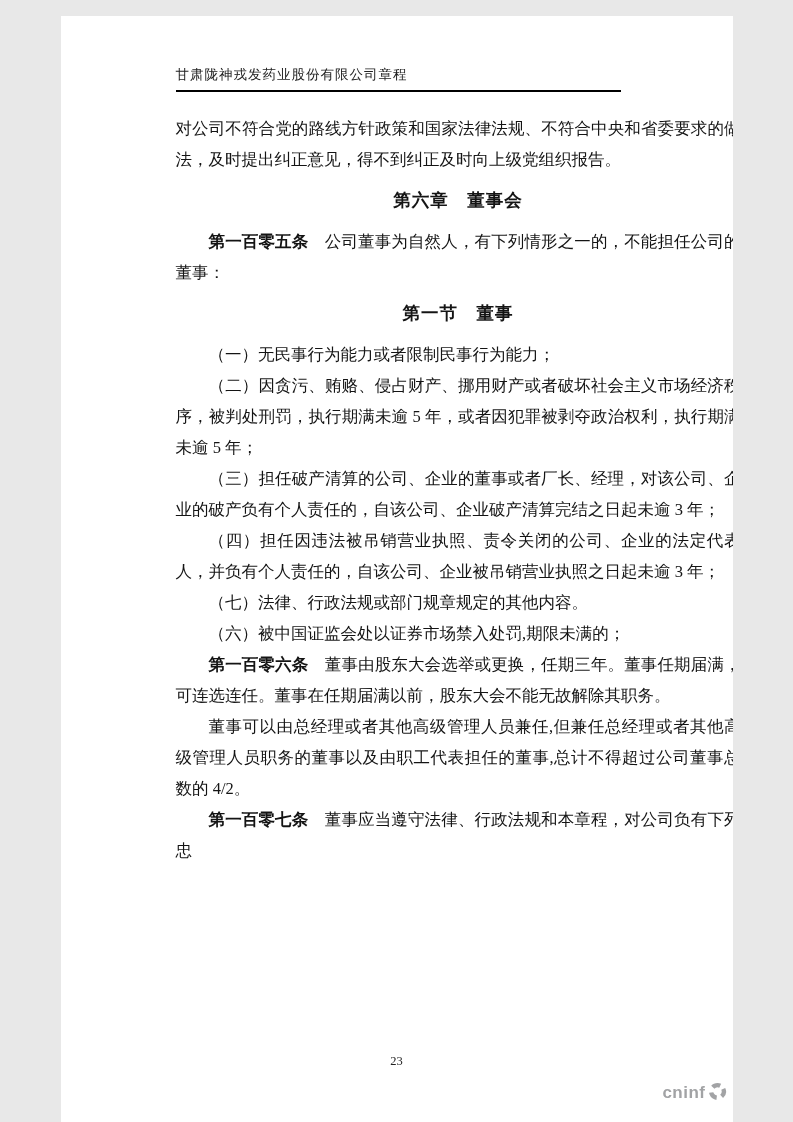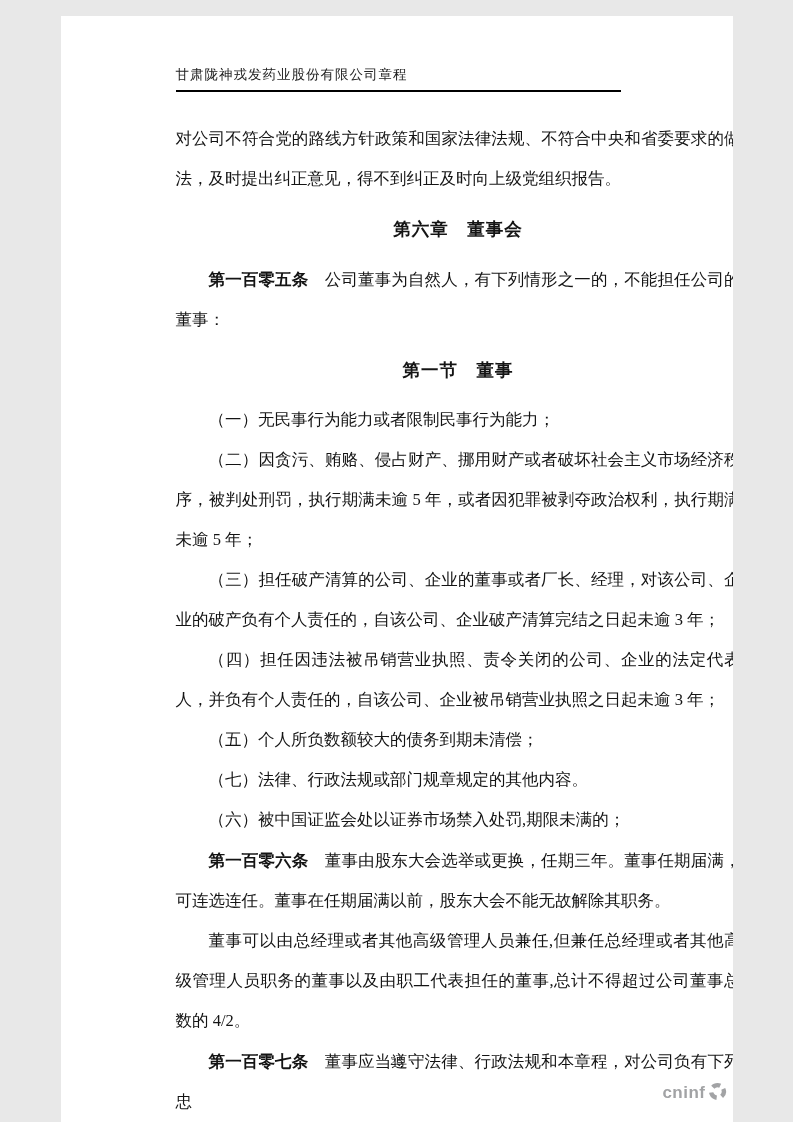--- a/index.html
+++ b/index.html
@@ -7,22 +7,22 @@
     position:relative;width:672px;height:1122px;background:#ffffff;
     margin:16px auto;overflow:hidden;
     font-family:"Liberation Serif","DejaVu Serif",serif;color:#141414;
   }
   
   .doc-header{position:absolute;left:115px;right:112px;top:50px;}
   .doc-header-title{font-size:13.5px;letter-spacing:1px;color:#222;}
   .doc-header-rule{border:none;border-top:2px solid #000;margin:6px 0 0 0;}
   
   .content{
-    position:absolute;left:115px;top:103px;width:565px;
-    font-size:16.5px;line-height:40px;text-align:justify;
+    position:absolute;left:115px;top:97px;width:565px;
+    font-size:16.5px;line-height:31px;text-align:justify;
   }
   .para{margin:0;}
   .para.indent{text-indent:2em;}
   .heading{
     margin:10px 0;text-align:center;font-weight:bold;font-size:17.5px;
     font-family:Liberation Sans, sans-serif;
     text-indent:0;letter-spacing:1px;
   }
   .article-label{
     font-weight:bold;
@@ -61,21 +61,20 @@
     <p class="para">对公司不符合党的路线方针政策和国家法律法规、不符合中央和省委要求的做法，及时提出纠正意见，得不到纠正及时向上级党组织报告。</p>
     <p class="para heading">第六章　董事会</p>
     <p class="para indent"><span class="article-label">第一百零五条</span><span>公司董事为自然人，有下列情形之一的，不能担任公司的董事：</span></p>
 
     <p class="para heading">第一节　董事</p>
 
     <p class="para indent">（一）无民事行为能力或者限制民事行为能力；</p>
     <p class="para indent">（二）因贪污、贿赂、侵占财产、挪用财产或者破坏社会主义市场经济秩序，被判处刑罚，执行期满未逾 5 年，或者因犯罪被剥夺政治权利，执行期满未逾 5 年；</p>
     <p class="para indent">（三）担任破产清算的公司、企业的董事或者厂长、经理，对该公司、企业的破产负有个人责任的，自该公司、企业破产清算完结之日起未逾 3 年；</p>
     <p class="para indent">（四）担任因违法被吊销营业执照、责令关闭的公司、企业的法定代表人，并负有个人责任的，自该公司、企业被吊销营业执照之日起未逾 3 年；</p>
-    <p class="para indent">（五）个人所负数额较大的债务到期未清偿；</p>
     <p class="para indent">（七）法律、行政法规或部门规章规定的其他内容。</p>
     <p class="para indent">（六）被中国证监会处以证券市场禁入处罚,期限未满的；</p>
 
     <p class="para indent"><span class="article-label">第一百零六条</span><span>董事由股东大会选举或更换，任期三年。董事任期届满，可连选连任。董事在任期届满以前，股东大会不能无故解除其职务。</span></p>
 
     <p class="para indent">董事可以由总经理或者其他高级管理人员兼任,但兼任总经理或者其他高级管理人员职务的董事以及由职工代表担任的董事,总计不得超过公司董事总数的 4/2。</p>
 
     <p class="para indent"><span class="article-label">第一百零七条</span><span>董事应当遵守法律、行政法规和本章程，对公司负有下列忠</span></p>
   </div>
 

